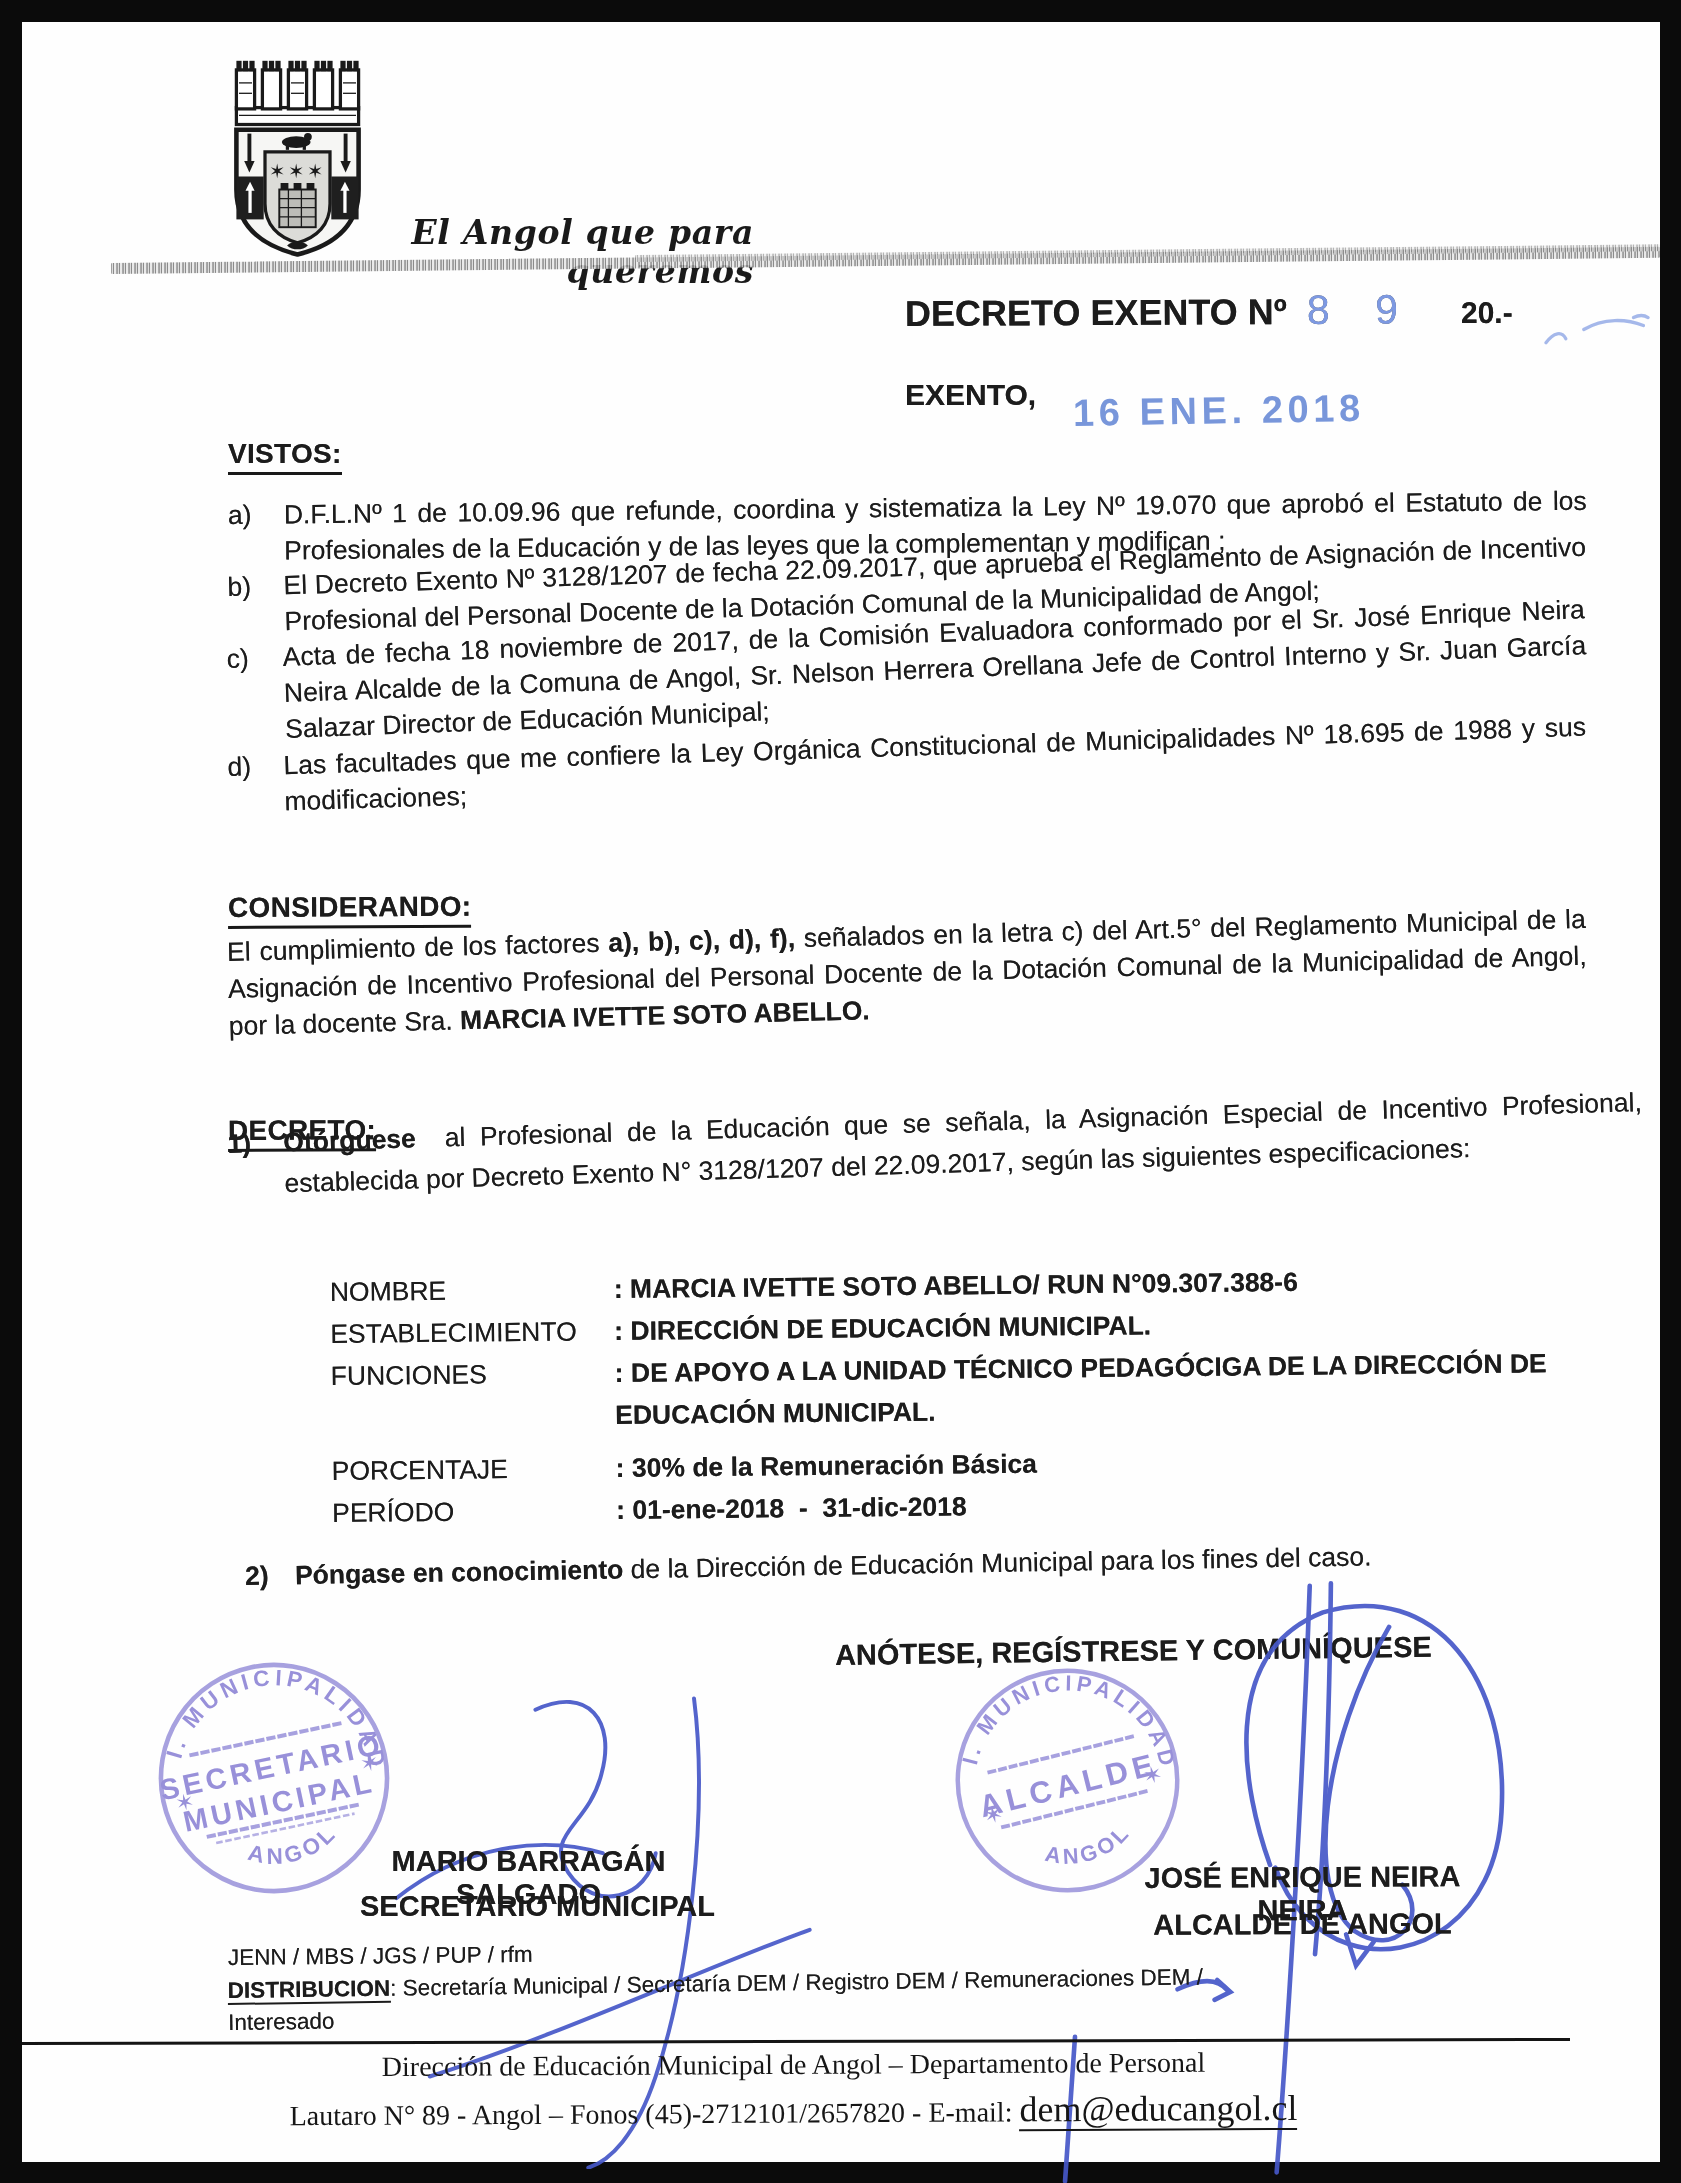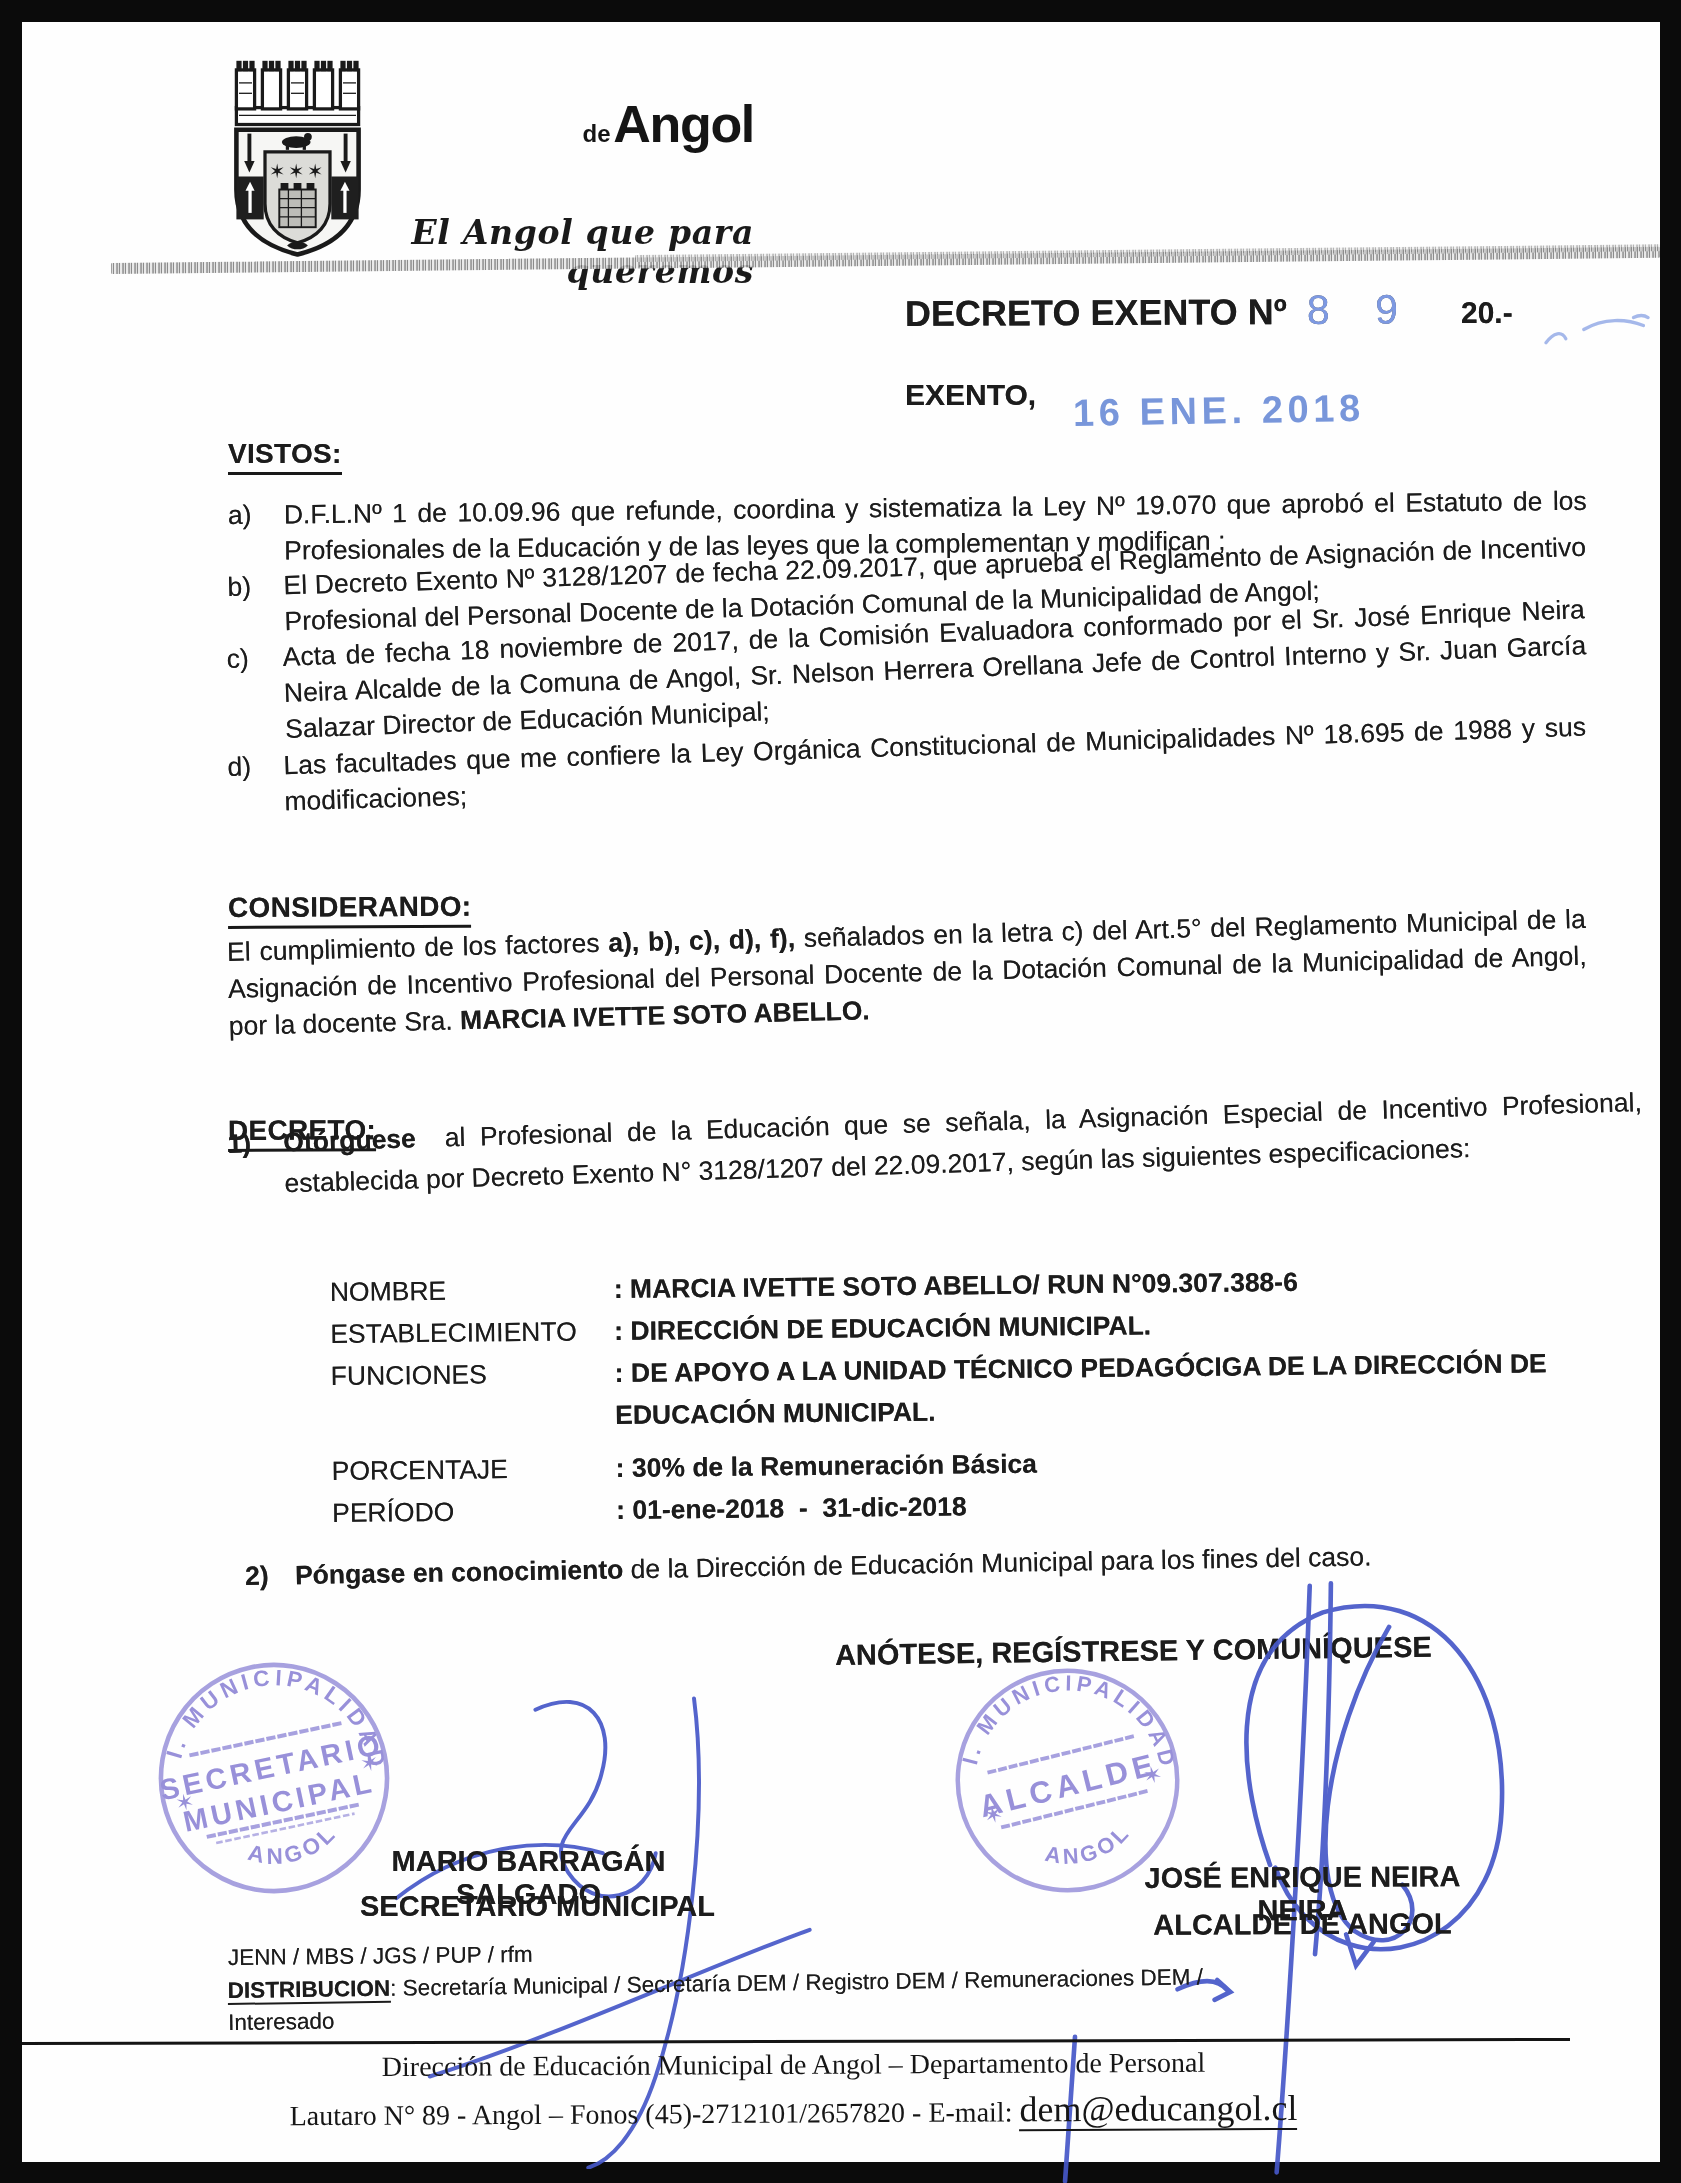--- a/index.html
+++ b/index.html
@@ -141,21 +141,20 @@
       <line x1="92" y1="252" x2="148" y2="252"></line>
         <line x1="106" y1="210" x2="106" y2="268"></line>
       <line x1="126" y1="210" x2="126" y2="268"></line>
     </g>
 
     <path d="M104,296 C112,288 128,288 136,296 C128,304 112,304 104,296 Z" fill="#1a1a1a" stroke="none"></path>
   </g>
 </svg>
 
 <div class="abs orgname" style="left:357px;top:101px;width:397px;">
-  <div class="org2"><span class="org2small">de</span><span>Angol</span></div>
 </div>
 <div class="abs slogan" style="left:344px;top:213px;width:410px;">El Angol que para queremos</div>
 
 <div class="abs divband r06" style="left:111px;top:263px;width:1549px;"></div>
 <div class="abs divband r06" style="left:635px;top:255px;width:1025px;height:6.6px;opacity:.55;"></div>
 
 <div class="abs r03 thick" style="left:905px;top:289px;white-space:nowrap;">
   <span class="title-label">DECRETO EXENTO Nº</span><span class="title-num">8 9</span><span class="title-suffix">20.-</span>
 </div>
 

